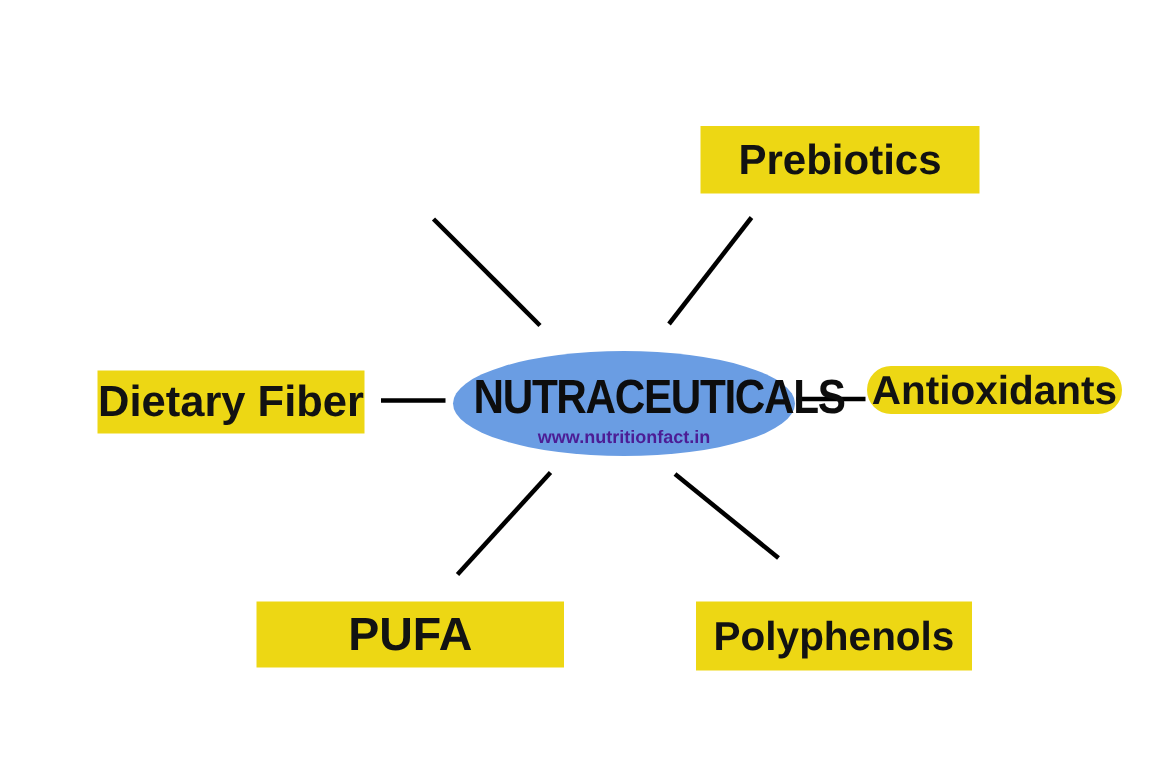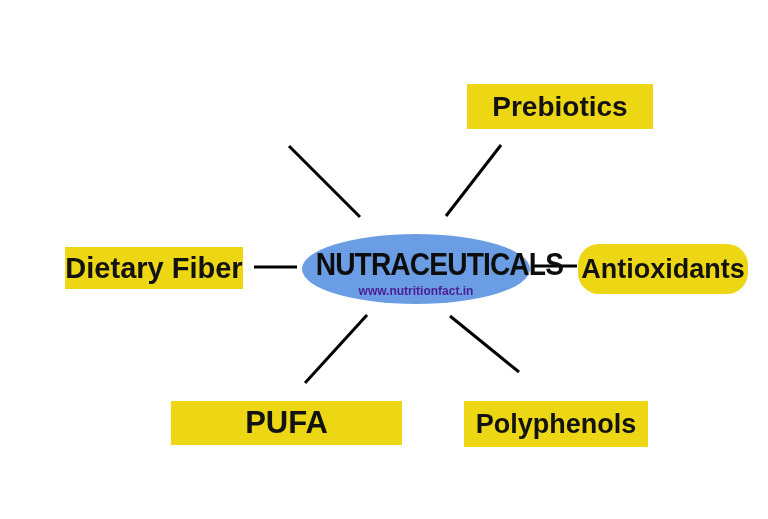--- a/index.html
+++ b/index.html
@@ -29,22 +29,22 @@
     justify-content: center;
     color: #121212;
     font-weight: 600;
     font-size: 28px;
     letter-spacing: 0px;
     white-space: nowrap;
   }
   .node--probiotics   { left: 182px; top: 84px;  width: 181px; height: 45px; }
   .node--prebiotics   { left: 452px; top: 84px;  width: 186px; height: 45px; margin-left: 15px; }
   .node--dietaryfiber { left: 65px;  top: 247px; width: 178px; height: 42px; font-size: 29px; text-align: center; }
-  .node--antioxidants { left: 578px; top: 244px; width: 170px; height: 50px; font-size: 27px; border-radius: 21px; }
-  .node--pufa         { left: 171px; top: 401px; width: 231px; height: 44px; font-size: 31px; }
+  .node--antioxidants { left: 578px; top: 244px; width: 170px; height: 32px; font-size: 27px; border-radius: 21px; }
+  .node--pufa         { left: 171px; top: 401px; width: 205px; height: 44px; font-size: 31px; }
   .node--polyphenols  { left: 464px; top: 401px; width: 184px; height: 46px; font-size: 27px; justify-content: center; }
   .center-title {
     position: absolute;
     left: 302px;
     top: 246px;
     width: 228px;
     text-align: center;
     font-size: 32px;
     font-weight: 700;
     color: #0d0d0d;

